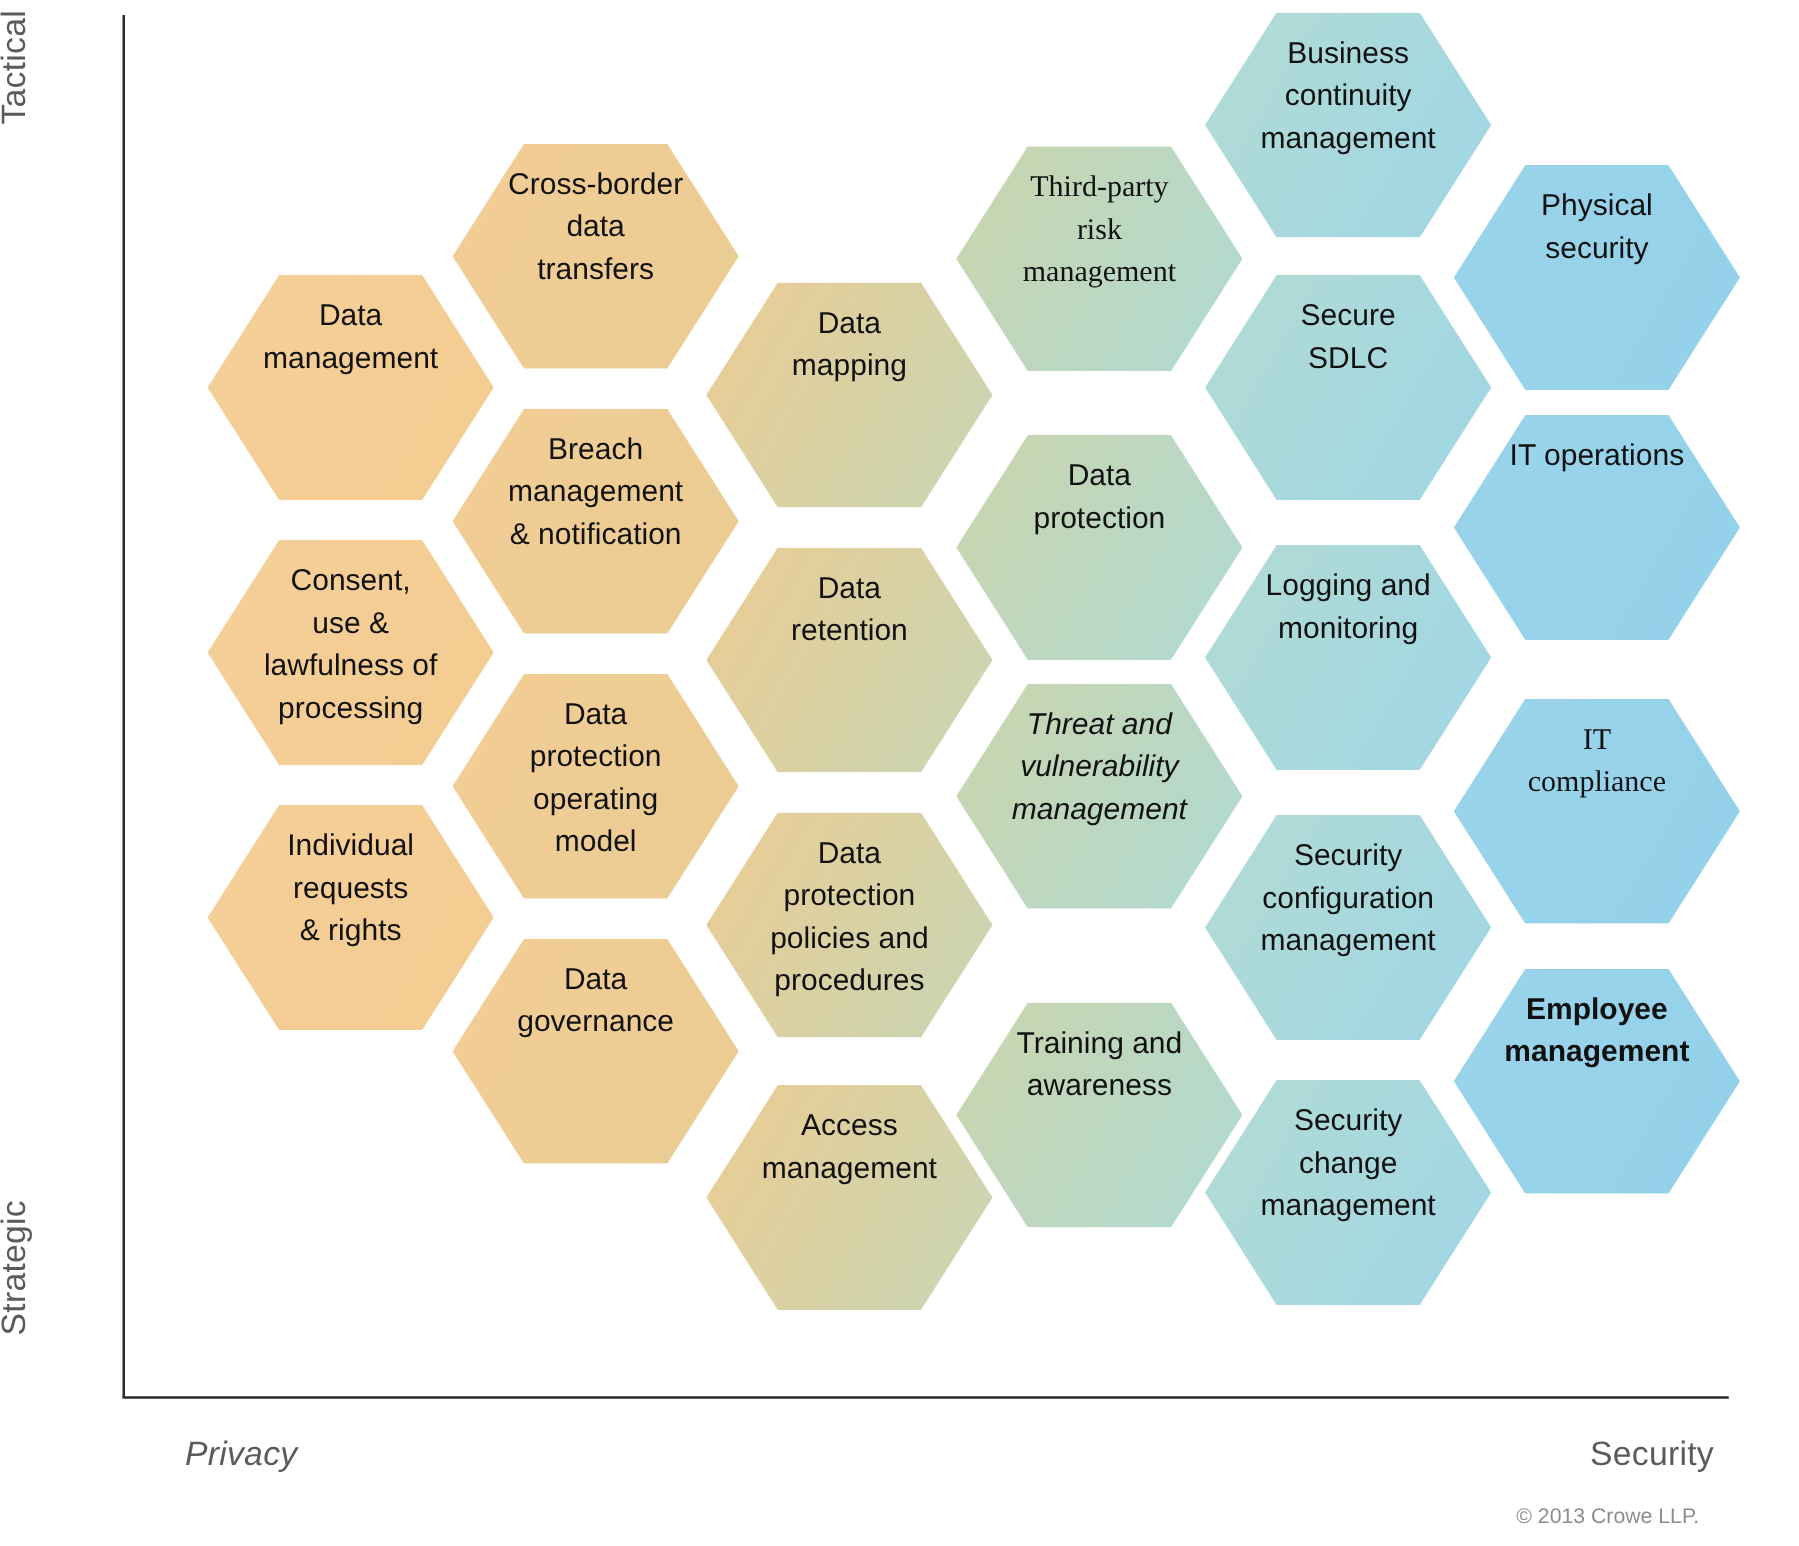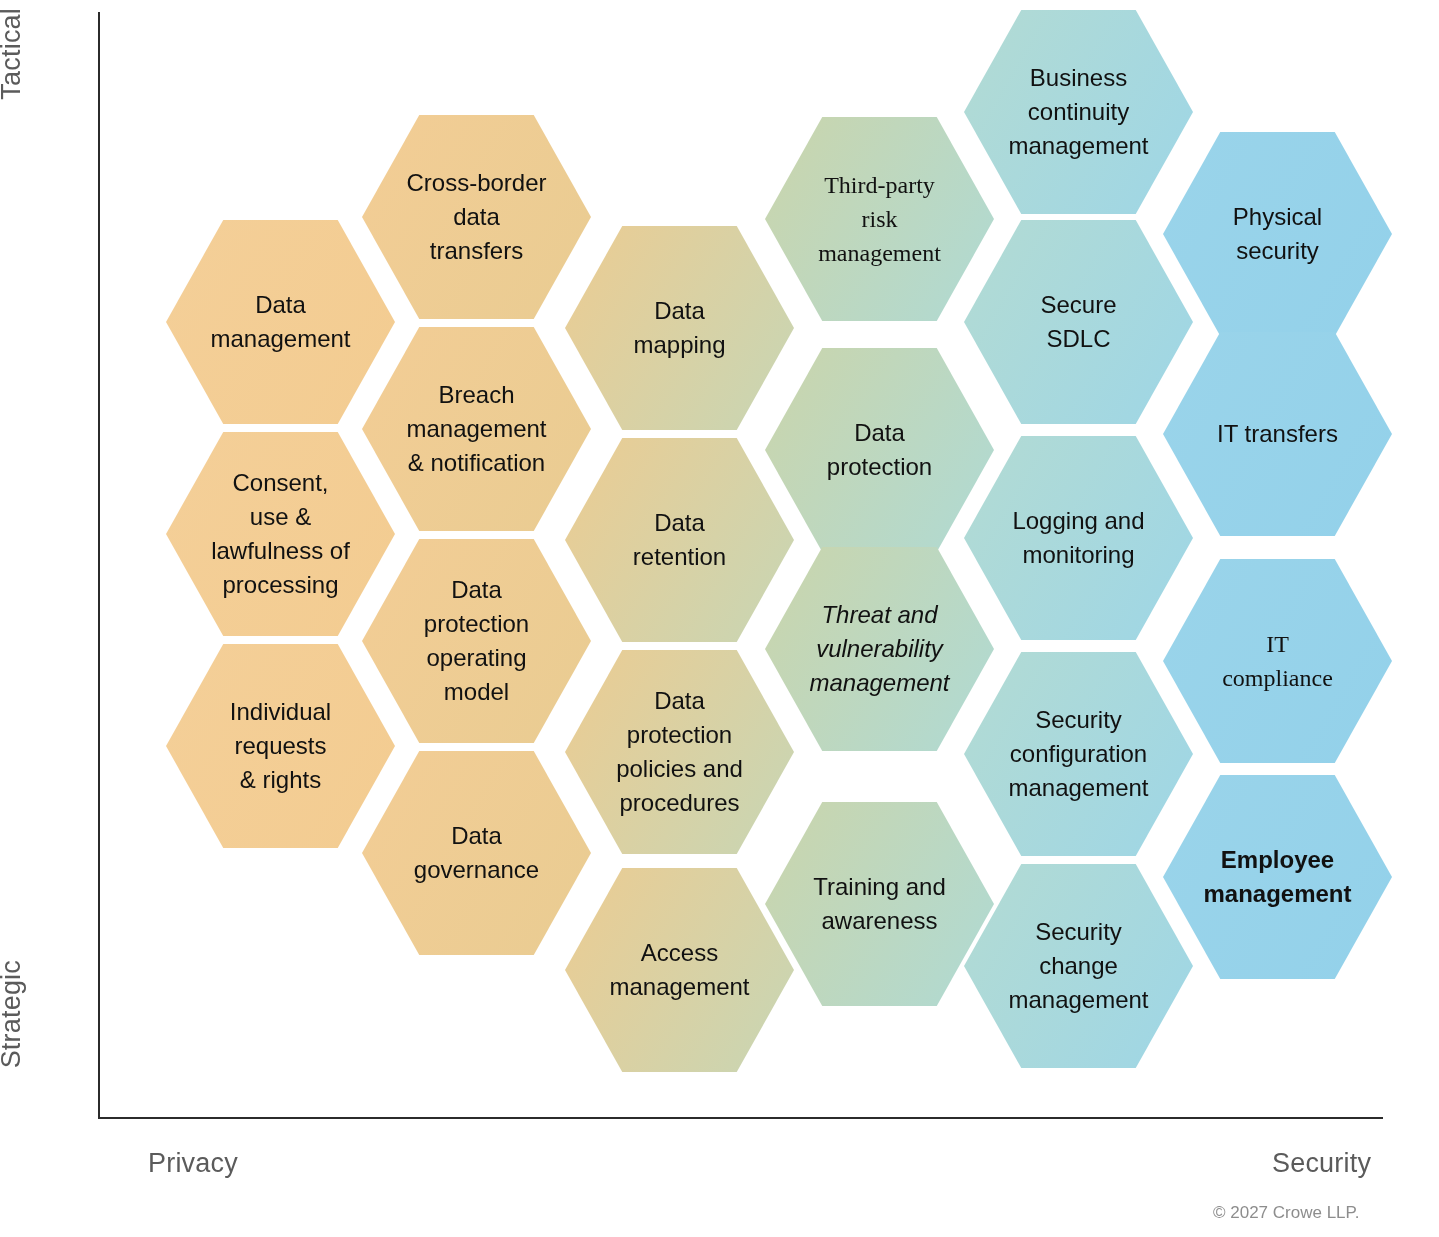--- a/index.html
+++ b/index.html
@@ -31,34 +31,34 @@
   .lbl-tactical{
     left:-4px;top:8px;
     transform-origin:left top;
     transform:rotate(-90deg) translate(-100%,0);
   }
   .lbl-strategic{
     left:-4px;top:960px;
     transform-origin:left top;
     transform:rotate(-90deg) translate(-100%,0);
   }
-  .lbl-privacy{left:148px;top:1148px;}
+  .lbl-privacy{left:148px;top:1148px;font-style:italic;}
   .lbl-security{left:1272px;top:1148px;}
 
   .copyright{
     position:absolute;left:1213px;top:1203px;
     font-size:17px;color:#8d8d8d;white-space:nowrap;
   }
 
   
   .hex{
     position:absolute;
-    width:229px;height:204px;
+    width:229px;height:180px;
     clip-path:polygon(25% 0%, 75% 0%, 100% 50%, 75% 100%, 25% 100%, 0% 50%);
-    display:flex;align-items:center;justify-content:center;
+    display:flex;justify-content:center;
     box-sizing:border-box;
     padding:16px 30px;
   }
   .hex span{
     display:block;
     text-align:center;
     font-size:24px;
     line-height:1.42;
     color:#111111;
     word-wrap:break-word;
@@ -70,21 +70,21 @@
 <div id="stage">
 
   <div class="axis-y"></div>
   <div class="axis-x"></div>
 
   <div class="axis-label lbl-tactical">Tactical</div>
   <div class="axis-label lbl-strategic">Strategic</div>
   <div class="axis-label lbl-privacy">Privacy</div>
   <div class="axis-label lbl-security">Security</div>
 
-  <div class="copyright">© 2027 Crowe LLP.</div>
+  <div class="copyright">© 2013 Crowe LLP.</div>
 
   <div id="hex-layer">
       <div class="hex" style="left: 166px; top: 220px; background: linear-gradient(120deg, rgb(244, 207, 152) 0%, rgb(243, 204, 145) 100%);">
         <span>Data management</span>
       </div>
       <div class="hex" style="left: 166px; top: 432px; background: linear-gradient(120deg, rgb(244, 207, 152) 0%, rgb(243, 204, 145) 100%);">
         <span>Consent,<br>use &amp;<br>lawfulness of<br>processing</span>
       </div>
       <div class="hex" style="left: 166px; top: 644px; background: linear-gradient(120deg, rgb(244, 207, 152) 0%, rgb(243, 204, 145) 100%);">
         <span>Individual<br>requests<br>&amp; rights</span>
@@ -137,21 +137,21 @@
       <div class="hex" style="left: 964px; top: 652px; background: linear-gradient(120deg, rgb(179, 219, 211) 0%, rgb(158, 214, 230) 100%);">
         <span>Security<br>configuration<br>management</span>
       </div>
       <div class="hex" style="left: 964px; top: 864px; background: linear-gradient(120deg, rgb(179, 219, 211) 0%, rgb(158, 214, 230) 100%);">
         <span>Security<br>change<br>management</span>
       </div>
       <div class="hex" style="left: 1163px; top: 117px; background: linear-gradient(120deg, rgb(154, 212, 234) 0%, rgb(147, 209, 234) 100%); margin-top: 15px;">
         <span>Physical<br>security</span>
       </div>
       <div class="hex" style="left: 1163px; top: 332px; background: linear-gradient(120deg, rgb(154, 212, 234) 0%, rgb(147, 209, 234) 100%);">
-        <span>IT transfers</span>
+        <span>IT operations</span>
       </div>
       <div class="hex" style="left: 1163px; top: 559px; background: linear-gradient(120deg, rgb(154, 212, 234) 0%, rgb(147, 209, 234) 100%); font-family: Liberation Serif, serif;">
         <span>IT<br>compliance</span>
       </div>
       <div class="hex" style="left: 1163px; top: 775px; background: linear-gradient(120deg, rgb(154, 212, 234) 0%, rgb(147, 209, 234) 100%); font-weight: bold;">
         <span>Employee<br>management</span>
       </div>
     </div>
 </div>
 

